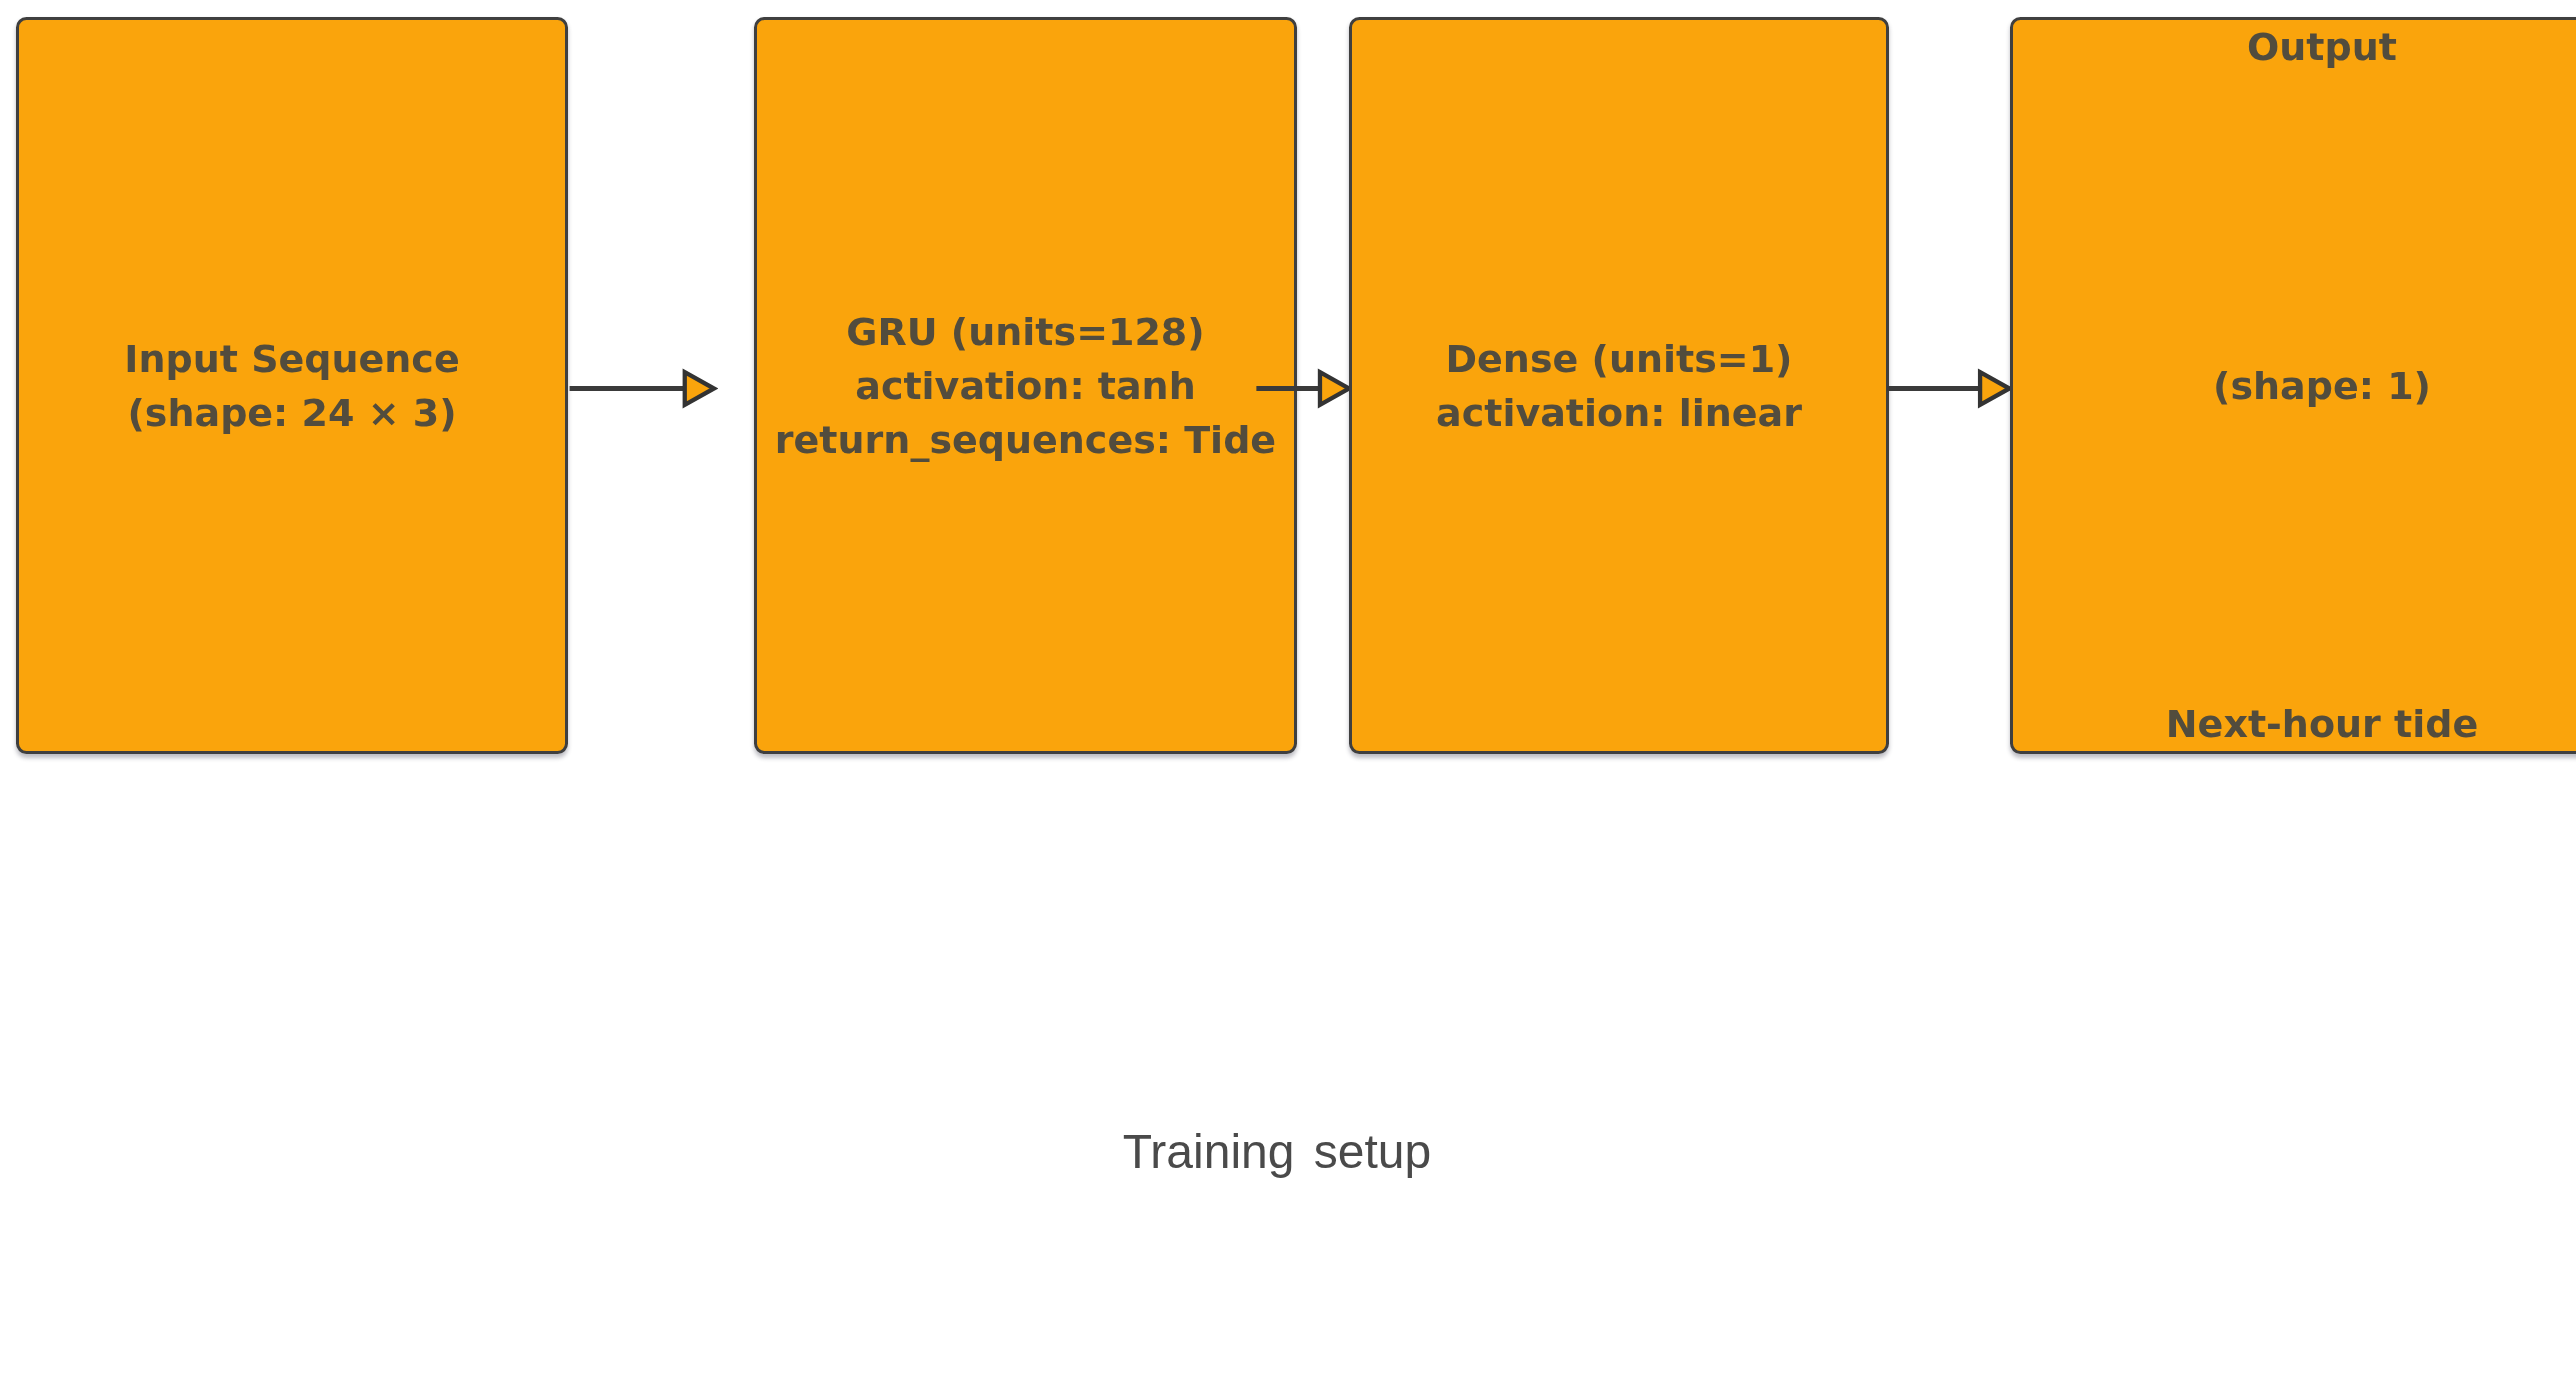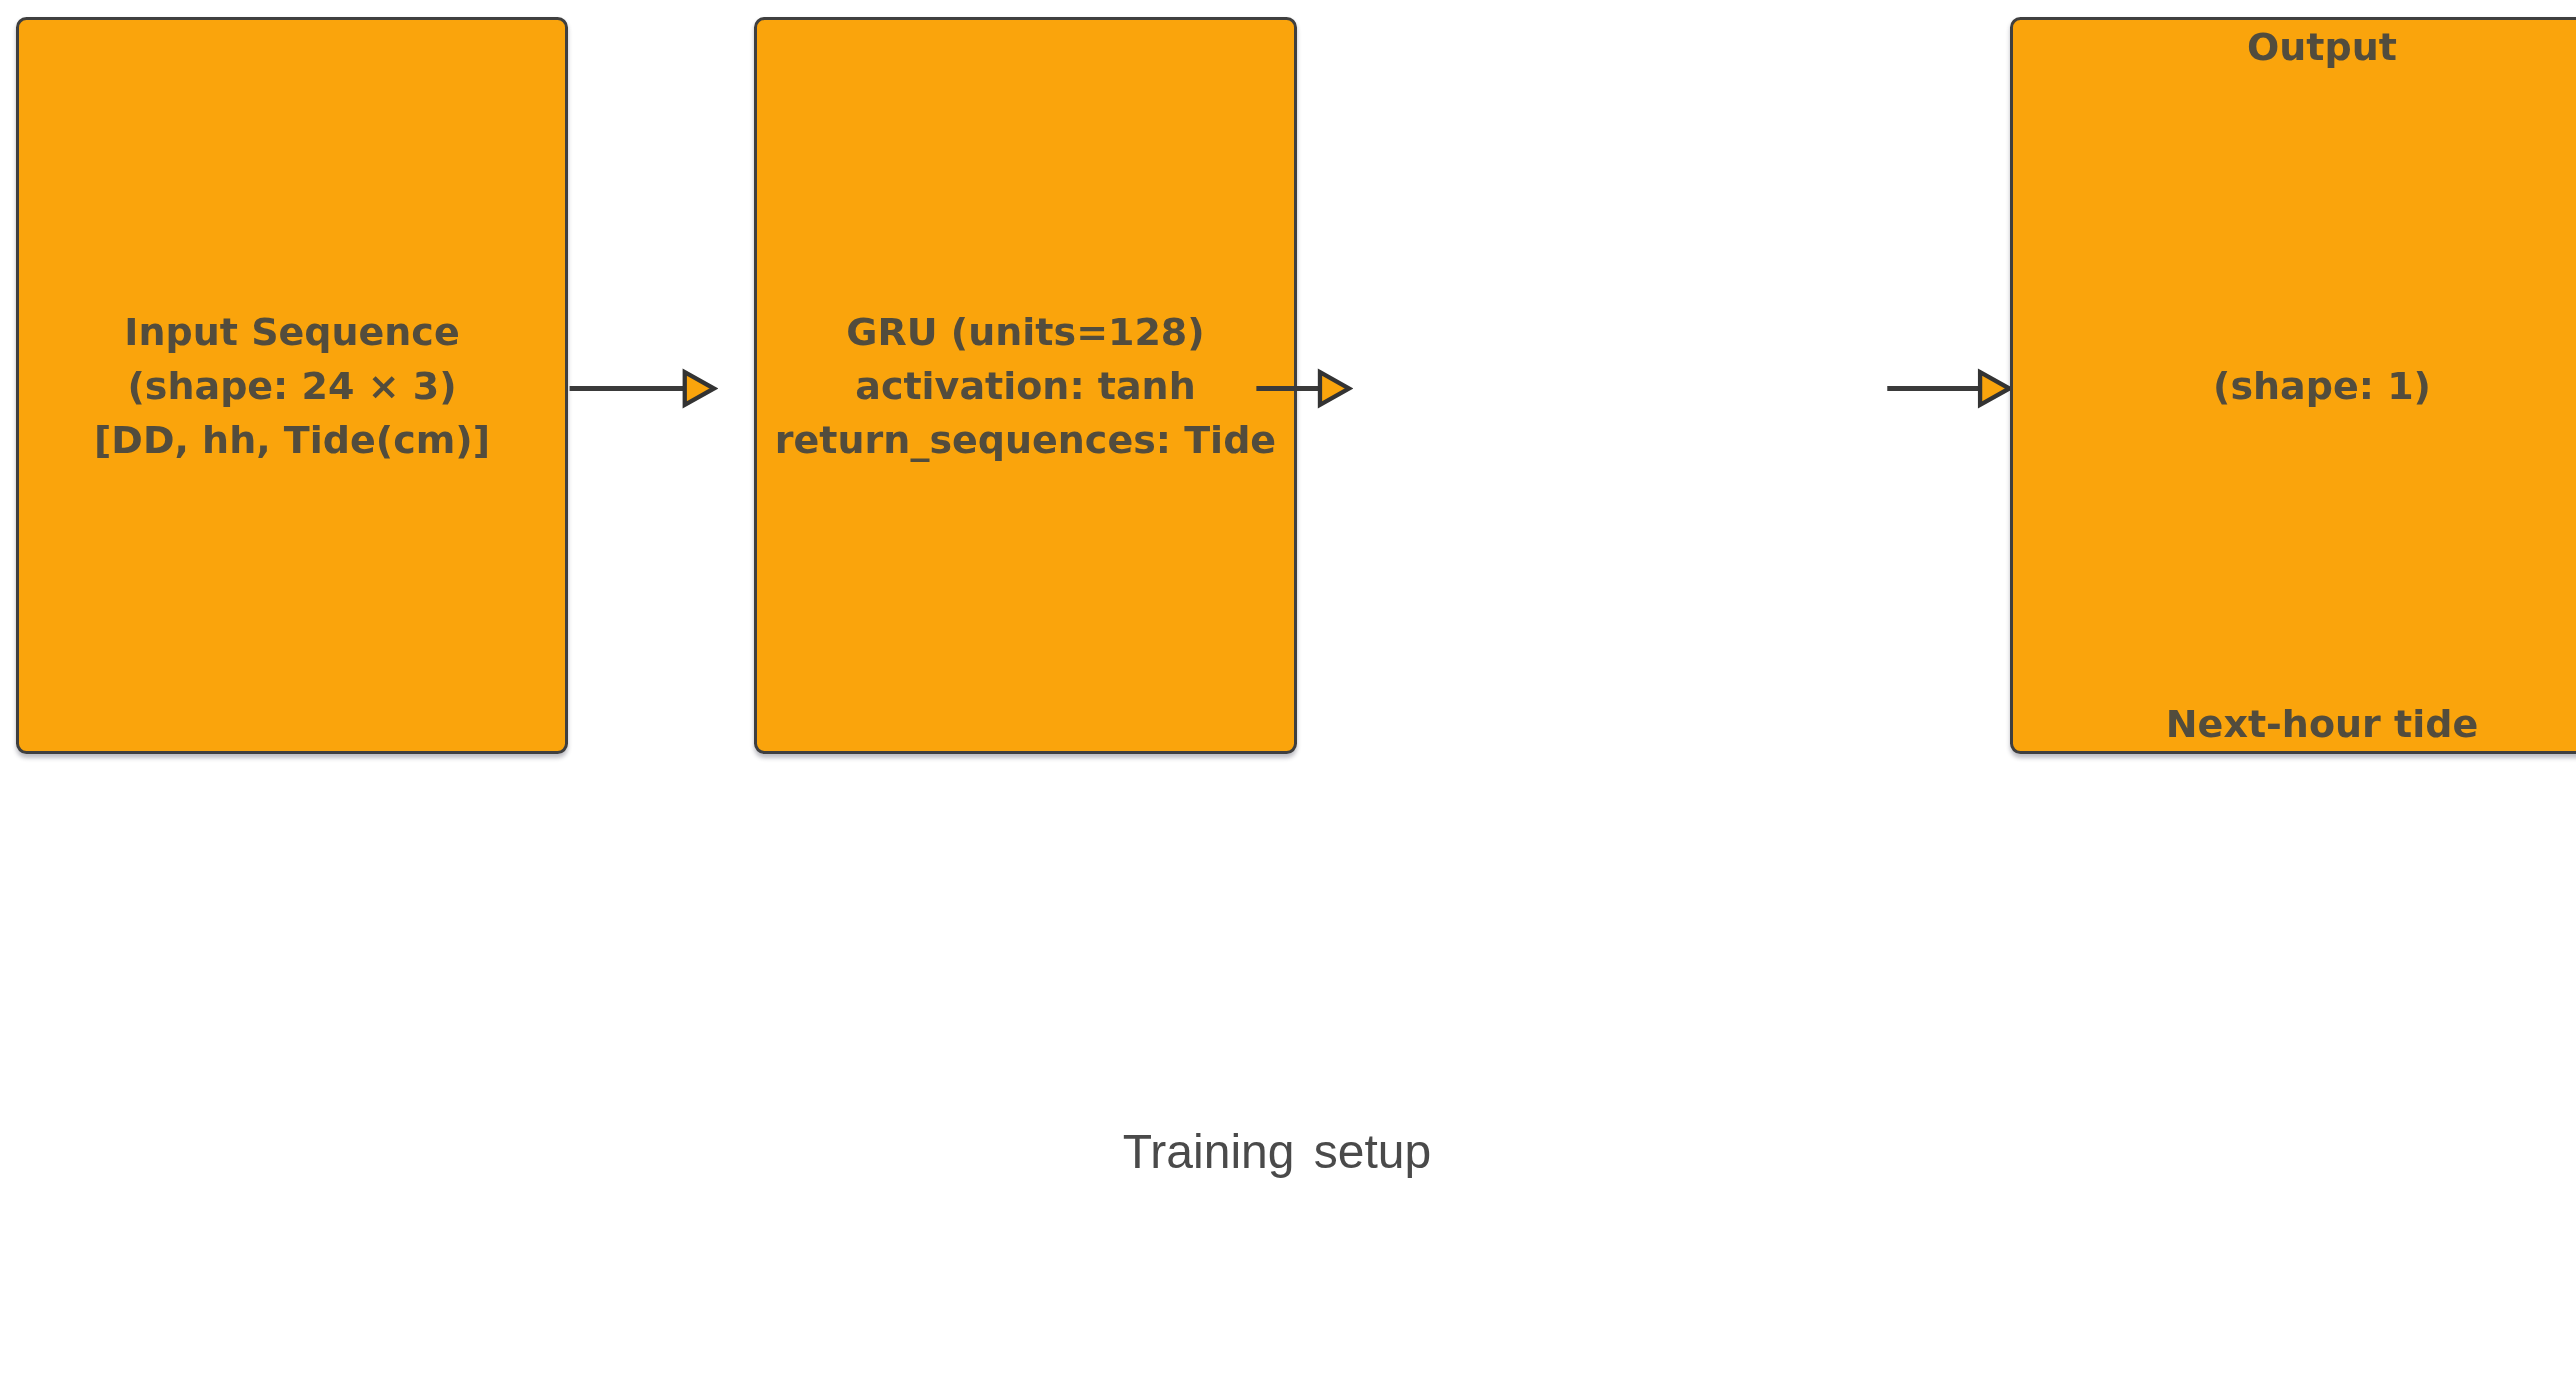--- a/index.html
+++ b/index.html
@@ -67,39 +67,43 @@
   .training .line { min-height: 67px; text-align: center; }
 </style>
 </head>
 <body>
 
 <div class="screen">
 
   <div class="node node-1">
     <div class="box-line">Input Sequence</div>
     <div class="box-line">(shape: 24 × 3)</div>
-    <div class="box-line">[DD, hh, Tide(cm)]</div>
   </div>
 
   <svg class="arrow arrow-1" viewBox="0 0 172 64">
     <line x1="0" y1="32" x2="136" y2="32" stroke="#3A3A3A" stroke-width="6"></line>
     <polygon points="134,13 168,32 134,51" fill="#FAA40C" stroke="#333333" stroke-width="5"></polygon>
   </svg>
 
   <div class="node node-2">
     <div class="box-line">GRU (units=128)</div>
     <div class="box-line">activation: tanh</div>
     <div class="box-line">return_sequences: Tide</div>
   </div>
 
   <svg class="arrow arrow-2" viewBox="0 0 112 64">
     <line x1="0" y1="32" x2="76" y2="32" stroke="#3A3A3A" stroke-width="6"></line>
     <polygon points="74,13 108,32 74,51" fill="#FAA40C" stroke="#333333" stroke-width="5"></polygon>
   </svg>
 
+  <div class="node node-3">
+    <div class="box-line">Dense (units=1)</div>
+    <div class="box-line">activation: linear</div>
+
+  </div>
 
   <svg class="arrow arrow-3" viewBox="0 0 146 64">
     <line x1="0" y1="32" x2="110" y2="32" stroke="#3A3A3A" stroke-width="6"></line>
     <polygon points="108,13 142,32 108,51" fill="#FAA40C" stroke="#333333" stroke-width="5"></polygon>
   </svg>
 
   <div class="node node-4">
     <div class="box-line">Output</div>
     <div class="box-line">(shape: 1)</div>
     <div class="box-line">Next-hour tide</div>

